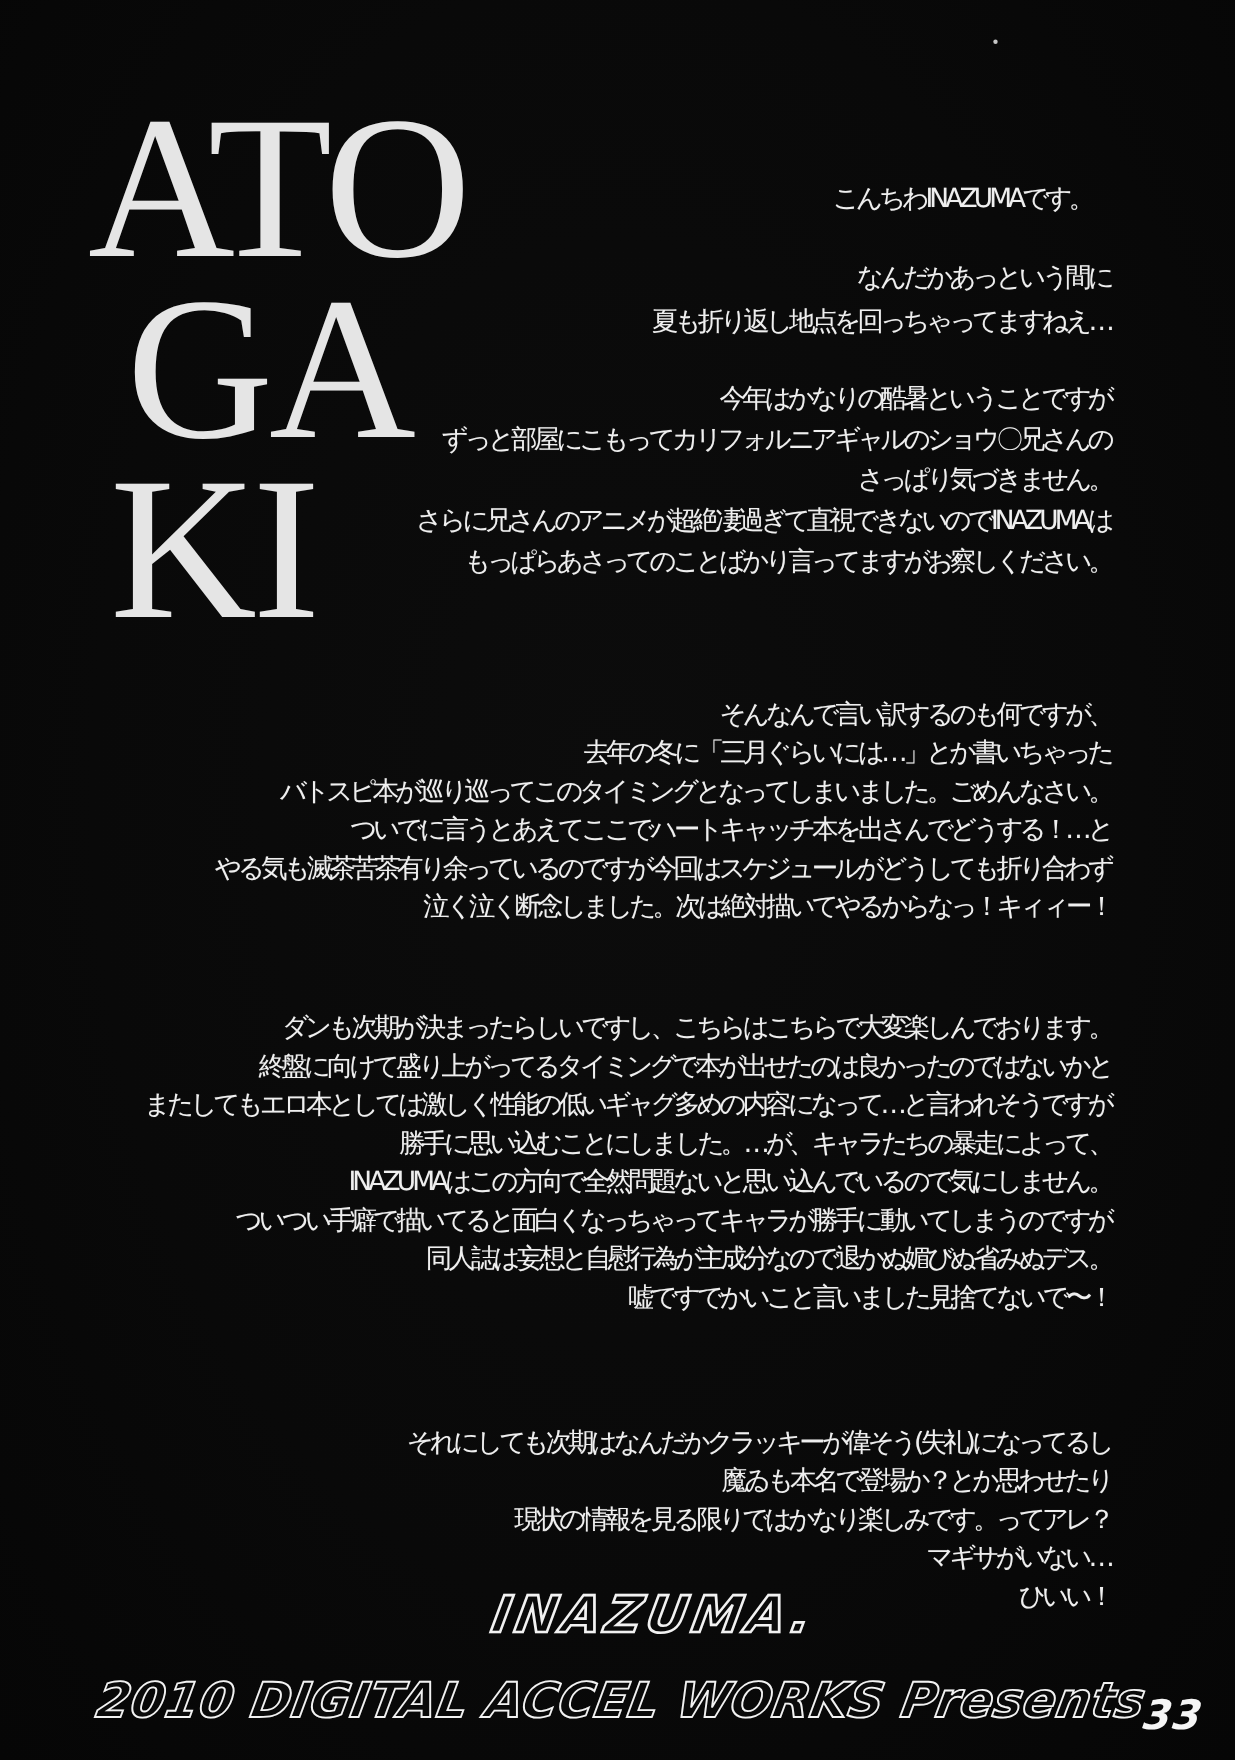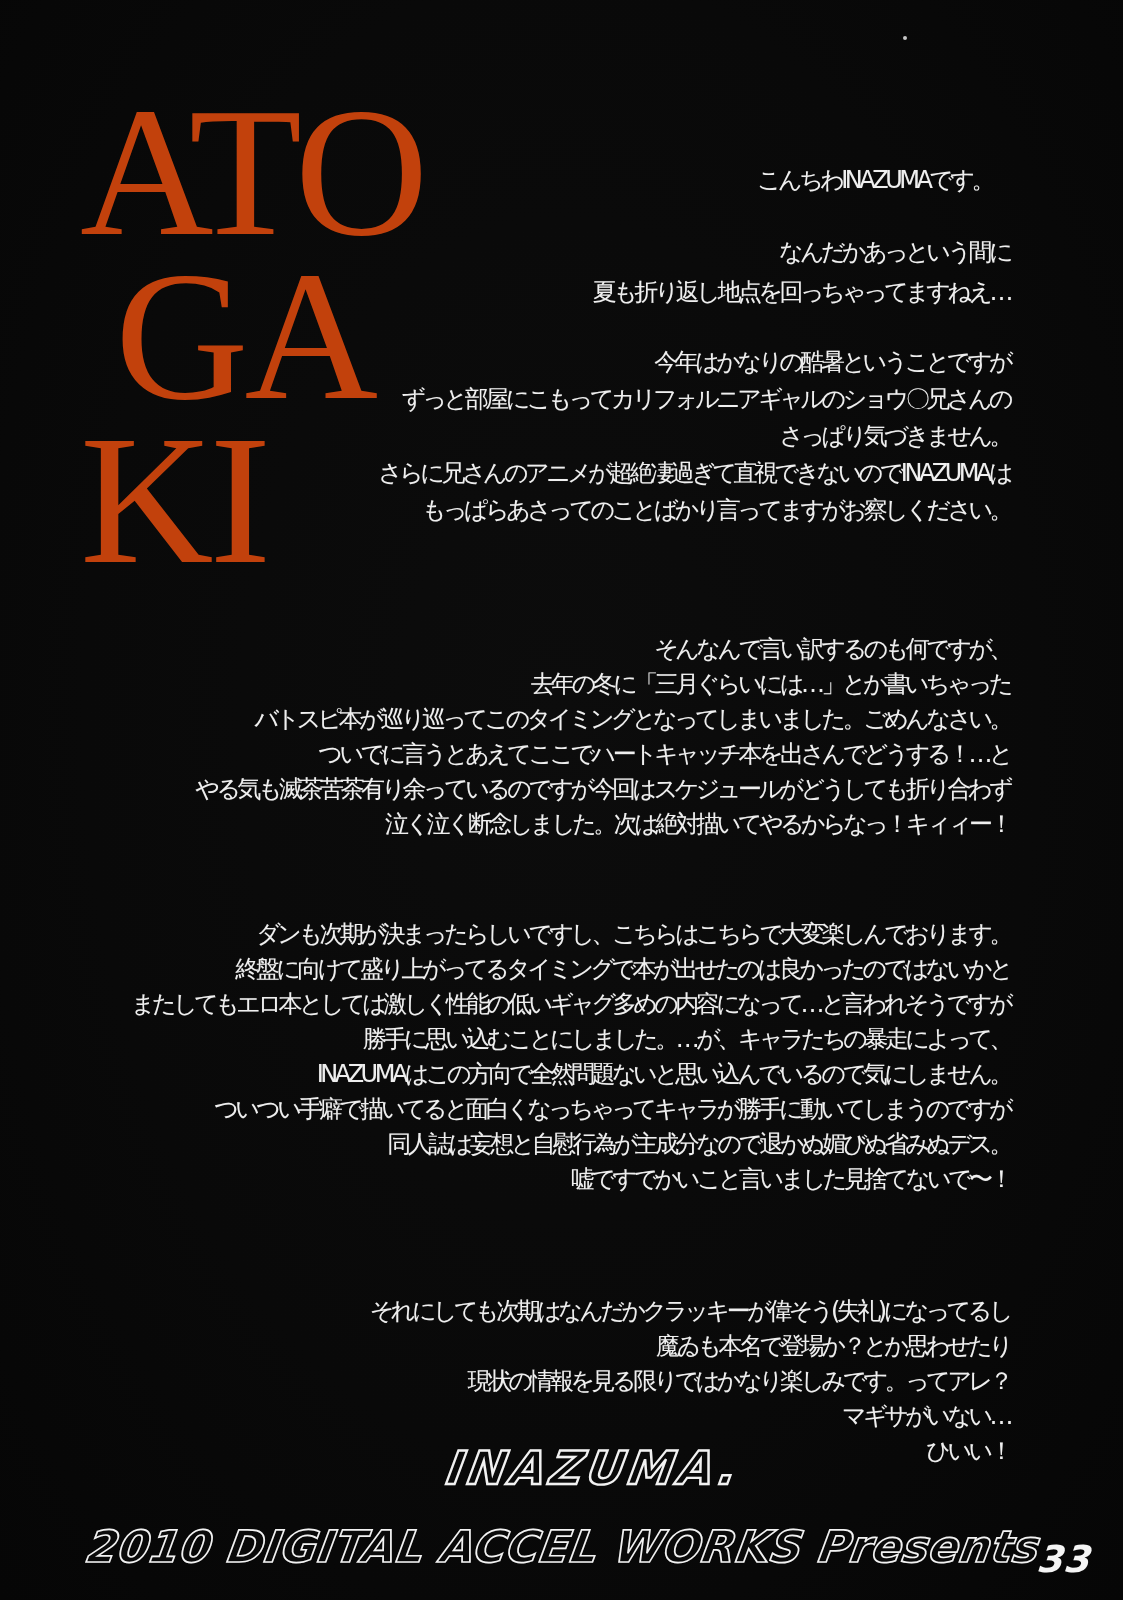--- a/index.html
+++ b/index.html
@@ -9,26 +9,26 @@
     font-family:"DejaVu Sans","Liberation Sans",sans-serif;
   }
   
   .page-surface{
     position:absolute;inset:0;
     background:radial-gradient(ellipse at 50% 45%, #0c0c0c 0%, #090909 60%, #060606 100%);
   }
   .big-title{
     position:absolute;left:80px;top:90px;
     font-family:"Liberation Serif","DejaVu Serif",serif;
-    font-size:185px;line-height:164px;color:#c2410c;
+    font-size:185px;line-height:164px;color:#e5e5e5;
     letter-spacing:-4px;font-weight:400;
   }
   .big-title .t-line{white-space:nowrap;}
   .big-title .t-line:nth-child(2){margin-left:35px;}
-  .big-title .t-line:nth-child(3){}
+  .big-title .t-line:nth-child(3){margin-left:20px;}
 
   .jp-block{
     position:absolute;right:113px;left:60px;
     color:#efefef;text-align:right;
     font-size:24px;letter-spacing:-3.5px;line-height:35px;
     text-shadow:0 0 1px rgba(255,255,255,.25);
     white-space:nowrap;
   }
   .jp-block .jp-line{white-space:nowrap;}
   #para1{top:160px;right:131px;line-height:40px;}

